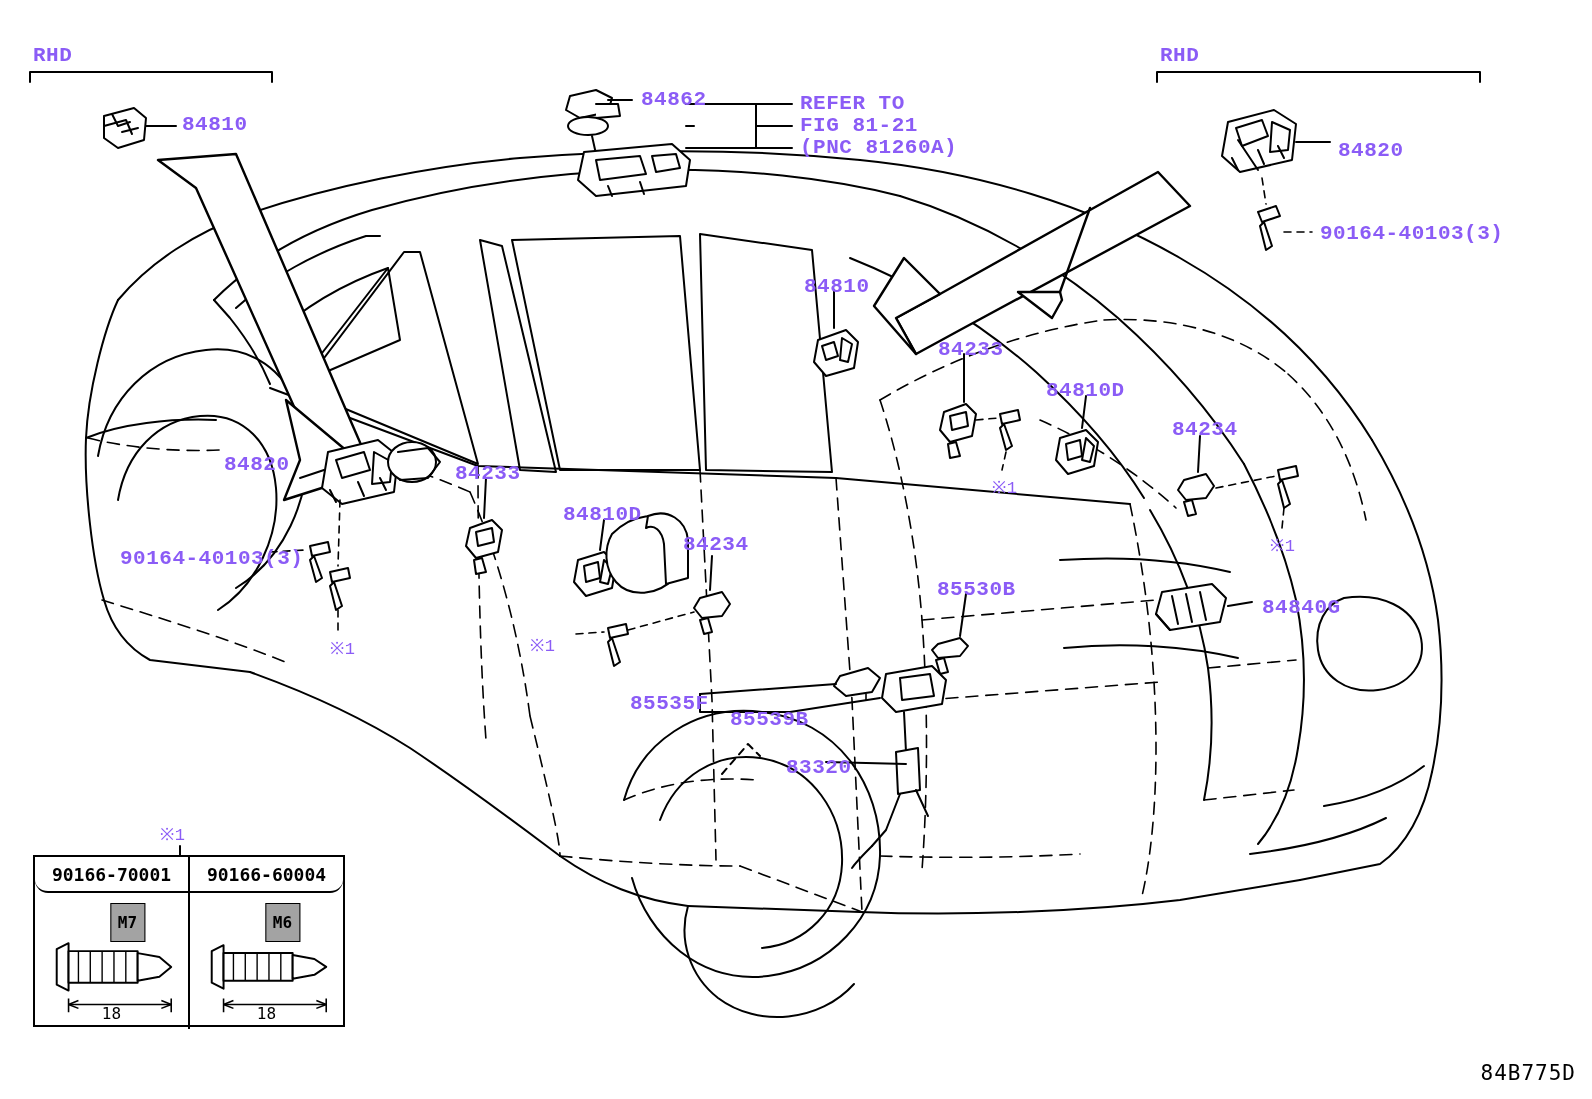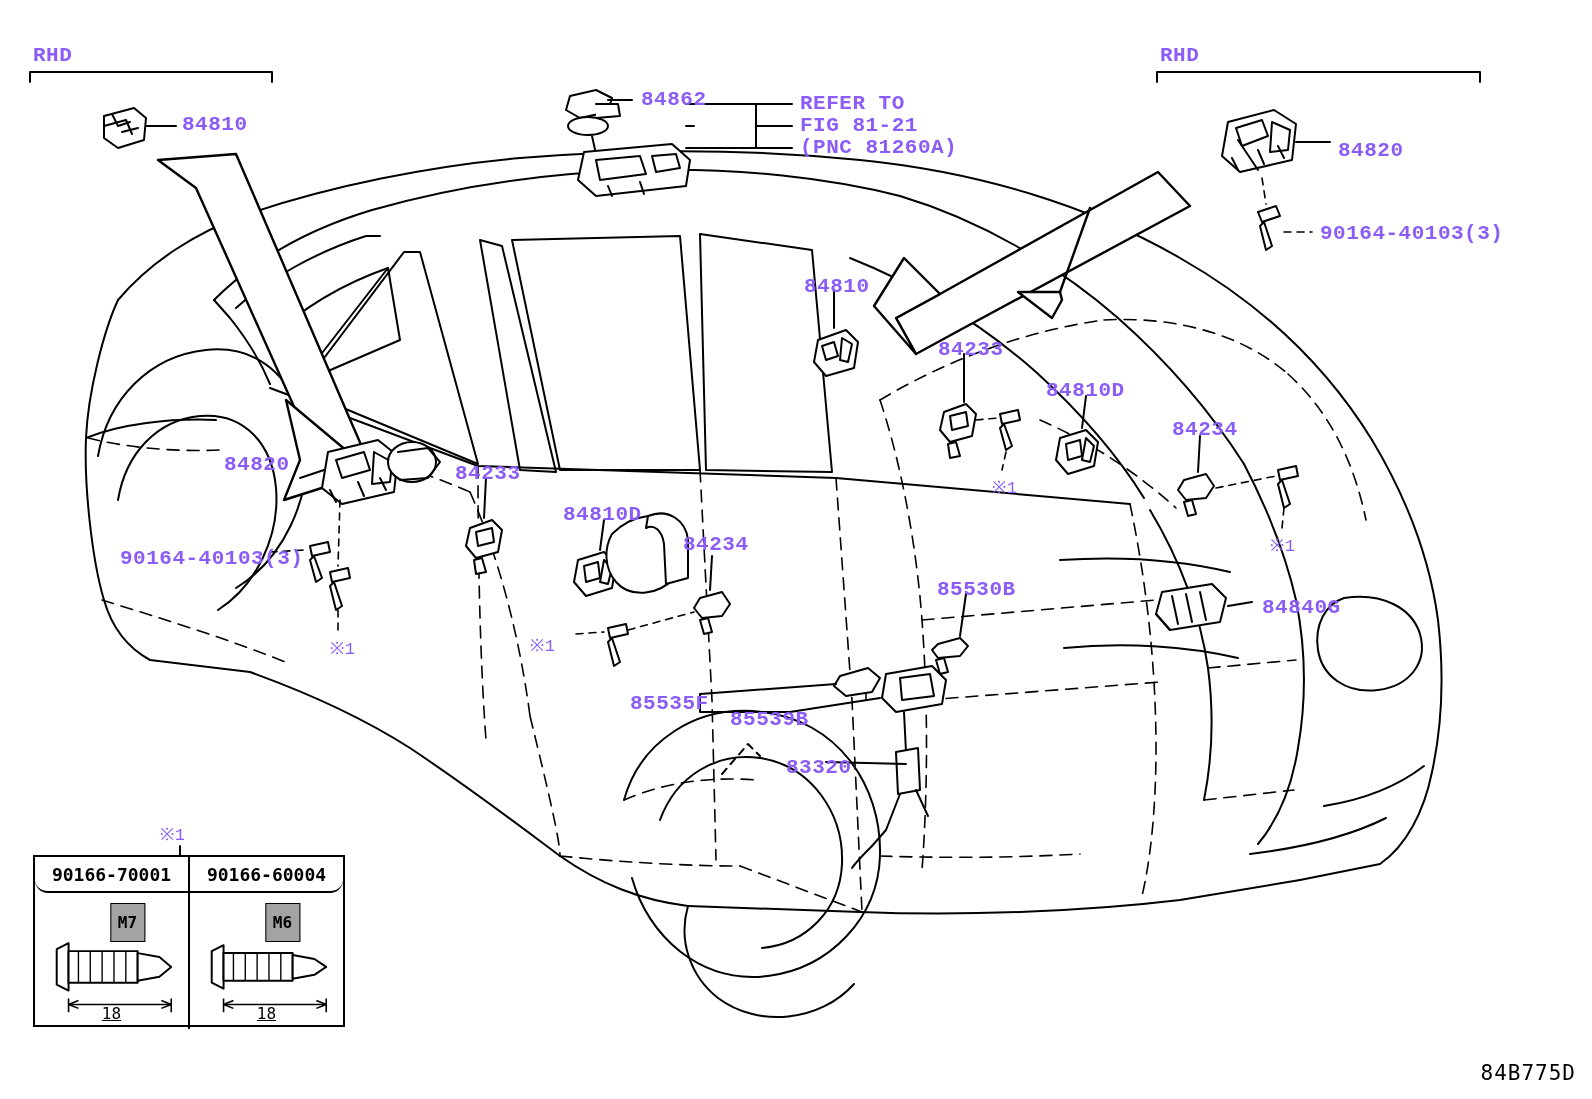--- a/index.html
+++ b/index.html
@@ -19,21 +19,21 @@
        box-sizing:border-box;}
   .tbl .hdr{display:flex;height:34px;border-bottom:2px solid #000;border-radius:13px;}
   .tbl .hdr div{flex:1;display:flex;align-items:center;justify-content:center;
       font-size:18px;font-weight:bold;font-family:"DejaVu Sans Mono","Liberation Mono",monospace;}
   .tbl .hdr div:first-child{border-right:2px solid #000;}
   .tbl .body{display:flex;height:136px;}
   .tbl .cell{flex:1;position:relative;}
   .tbl .cell:first-child{border-right:2px solid #000;}
   .mbox{position:absolute;left:50%;transform:translateX(-50%);top:10px;border:1.6px solid #000;
         padding:9px 7px;font-size:16px;font-weight:bold;background:#a3a3a3;margin-left:16px;}
-  .dimtxt{position:absolute;left:50%;transform:translateX(-50%);bottom:6px;font-size:16px;text-decoration:underline;}
+  .dimtxt{position:absolute;left:50%;transform:translateX(-50%);bottom:6px;font-size:16px;}
 </style>
 </head>
 <body>
 
 <div id="root">
 
 
   <svg class="layer" viewBox="0 0 1592 1099">
     <g fill="none" stroke="#000" stroke-width="2" stroke-linejoin="round" stroke-linecap="round">
 

